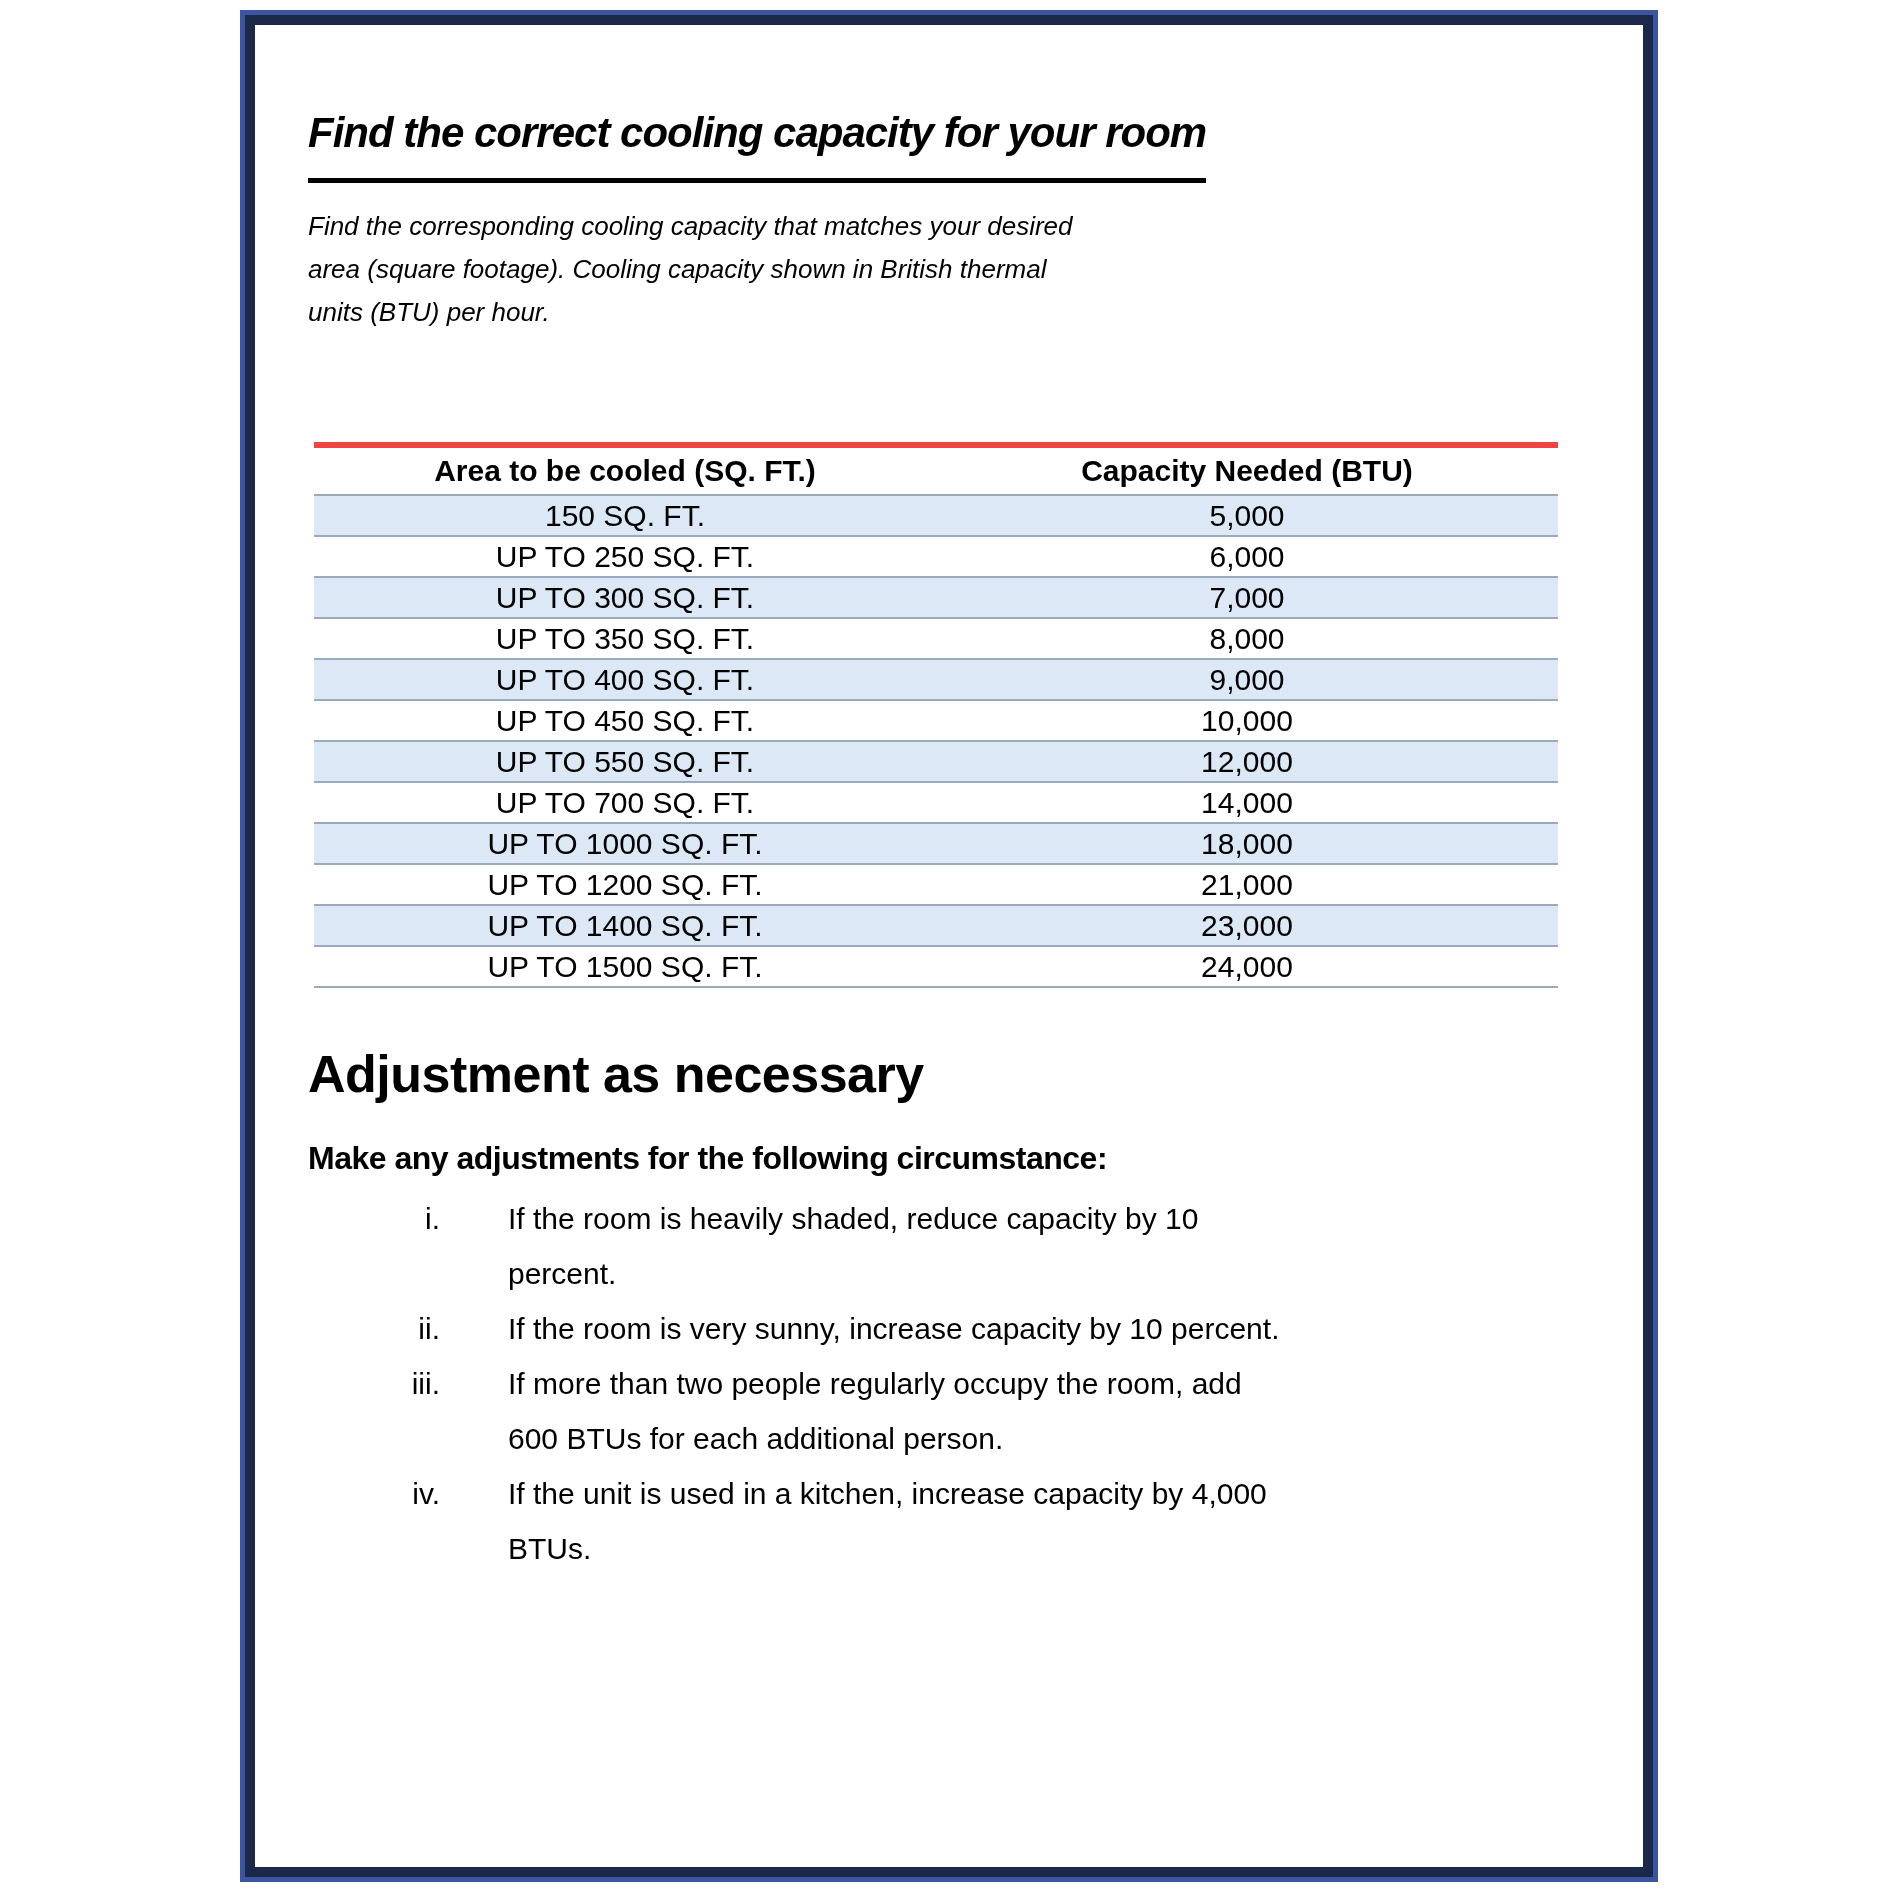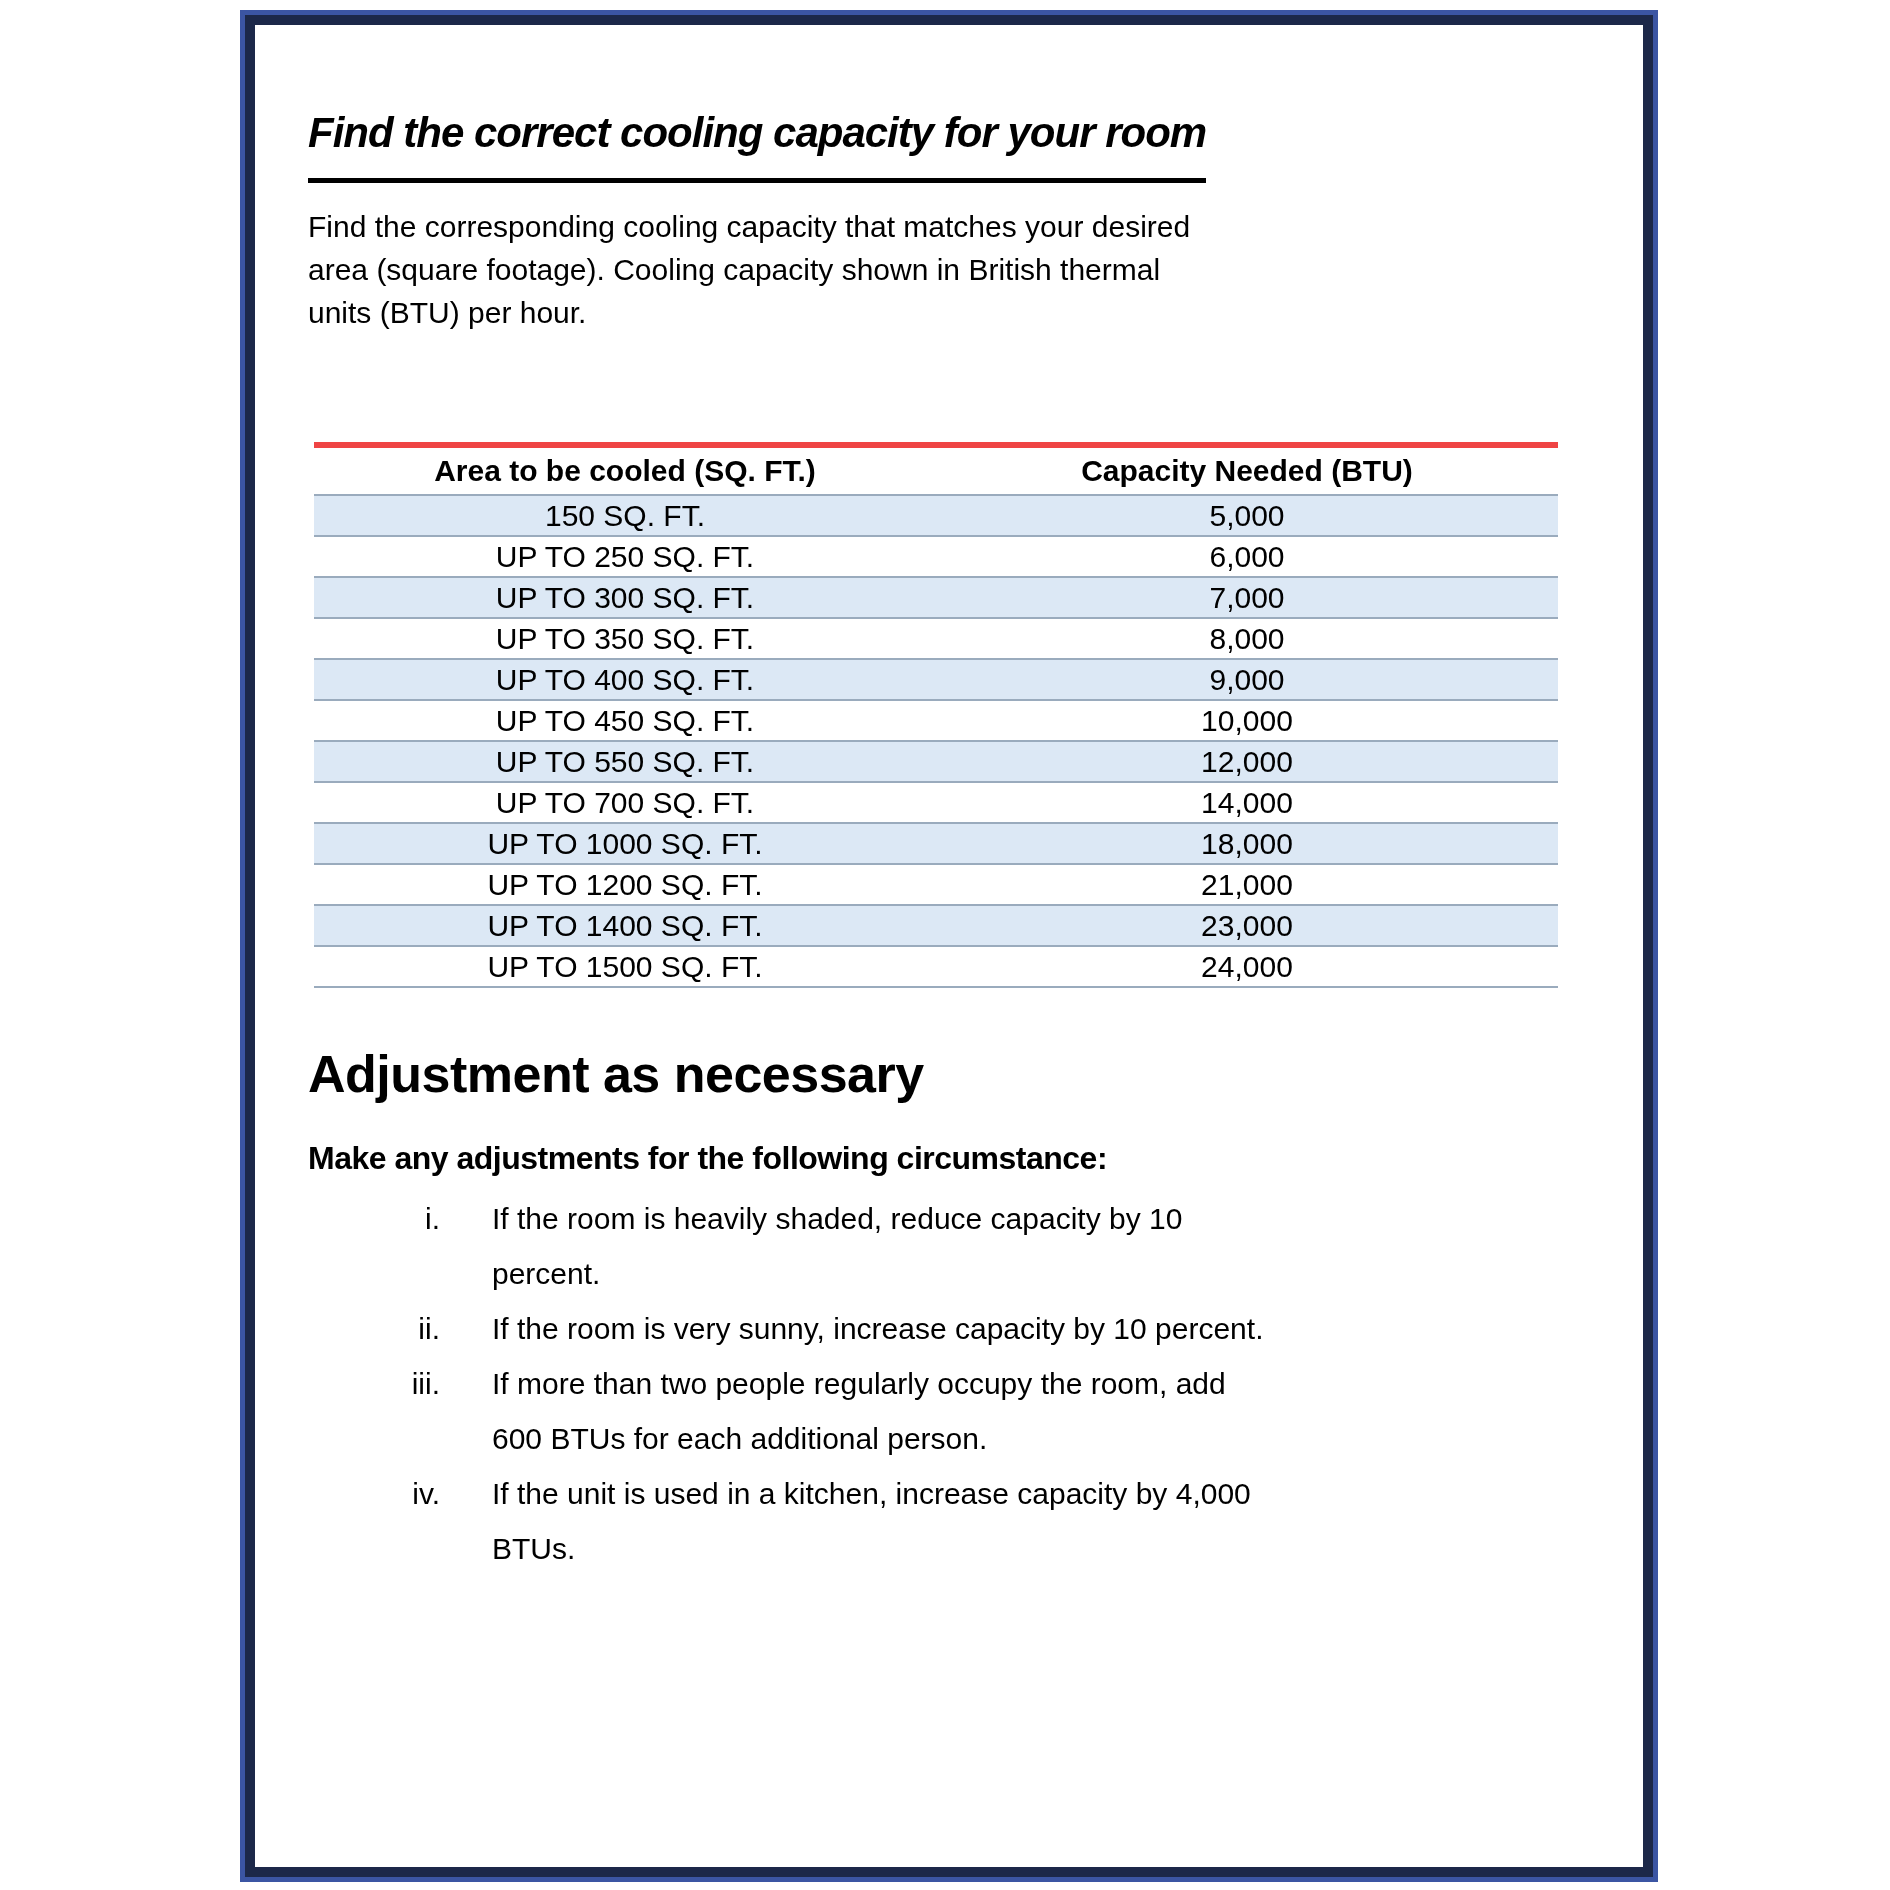--- a/index.html
+++ b/index.html
@@ -15,21 +15,21 @@
   .title {
     display:inline-block;
     font-size:42px; font-weight:bold; font-style:italic;
     letter-spacing:-1px;
     border-bottom:5px solid #000;
     padding-bottom:21px;
     margin-left:8px;
   }
 
   .intro { margin-top:22px; margin-left:8px; }
-  .intro .line { font-size:30px; line-height:43px; white-space:nowrap; }
+  .intro .line { font-size:26px; line-height:43px; white-space:nowrap;font-style:italic; }
 
   .btu-table { margin-top:108px; margin-left:14px; width:1244px; }
   .thead {
     display:flex; height:54px;
     border-top:6px solid #ef4444;
     border-bottom:2px solid #9aabbd;
   }
   .thead .cell { font-weight:bold; }
   .cell {
     width:50%; font-size:30px;
@@ -38,21 +38,21 @@
   }
   .trow { display:flex; height:41px; border-bottom:2px solid #9aabbd; }
   .tbody .trow:nth-child(odd) { background:#dce8f5; }
 
   .section-heading { margin-top:56px; margin-left:8px; font-size:52px; font-weight:bold; letter-spacing:-0.5px; }
   .lead { margin-top:36px; margin-left:8px; font-size:32px; font-weight:bold; letter-spacing:-0.5px; }
 
   .list { margin-top:14px; }
   .list-item { display:flex; }
   .numeral { width:140px; flex:none; text-align:right; font-size:30px; line-height:55px; }
-  .item-lines { margin-left:52px; }
+  .item-lines { margin-left:68px; }
   .item-lines .line { font-size:30px; line-height:55px; white-space:nowrap; }
 </style>
 </head>
 <body>
 
 <div class="frame-outer">
   <div class="frame-mid">
     <div class="frame-page">
       <div class="content">
 

